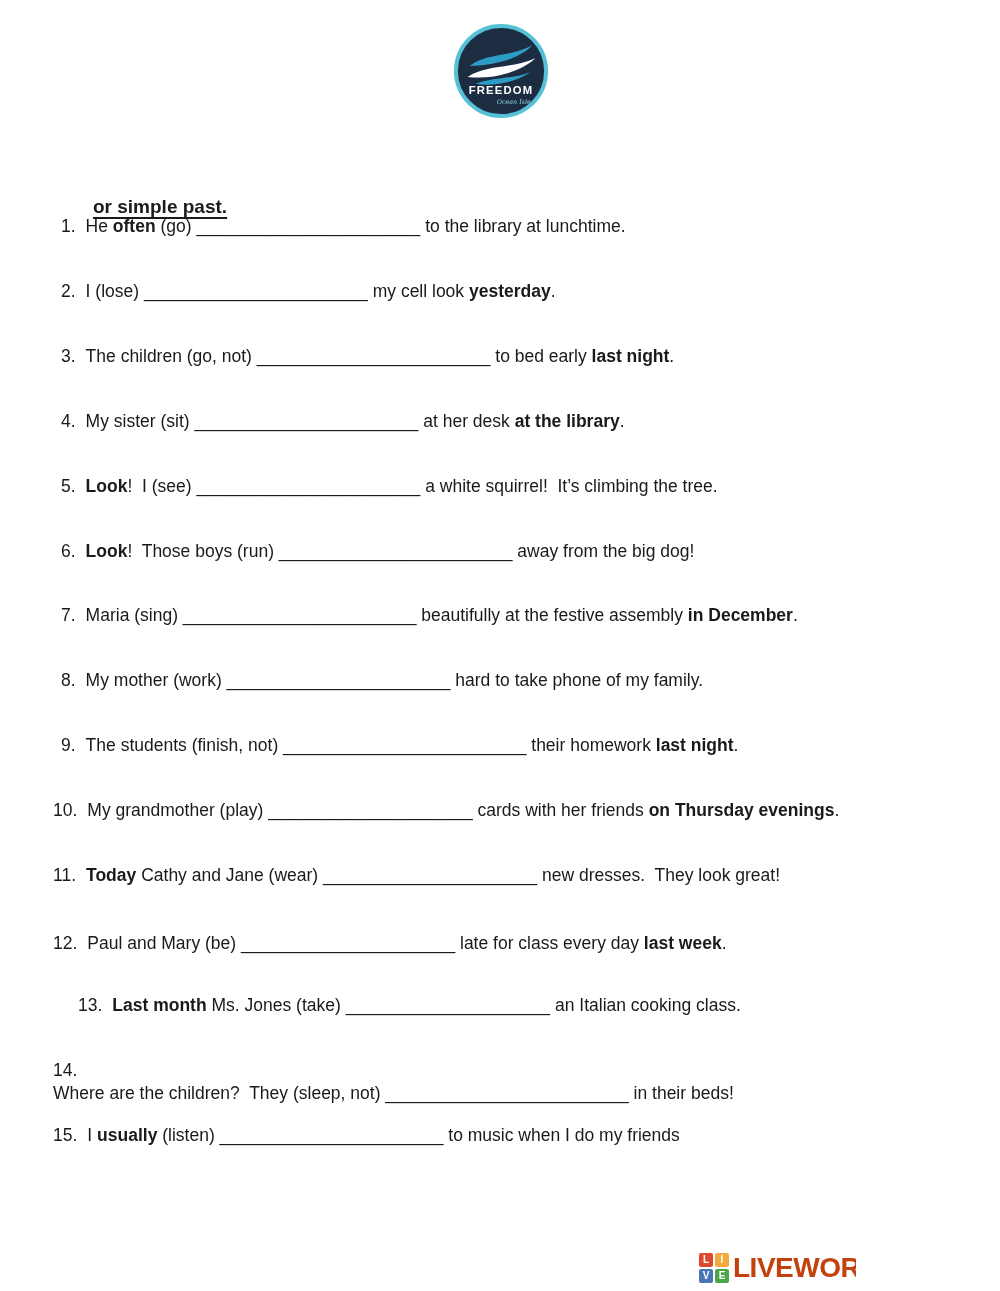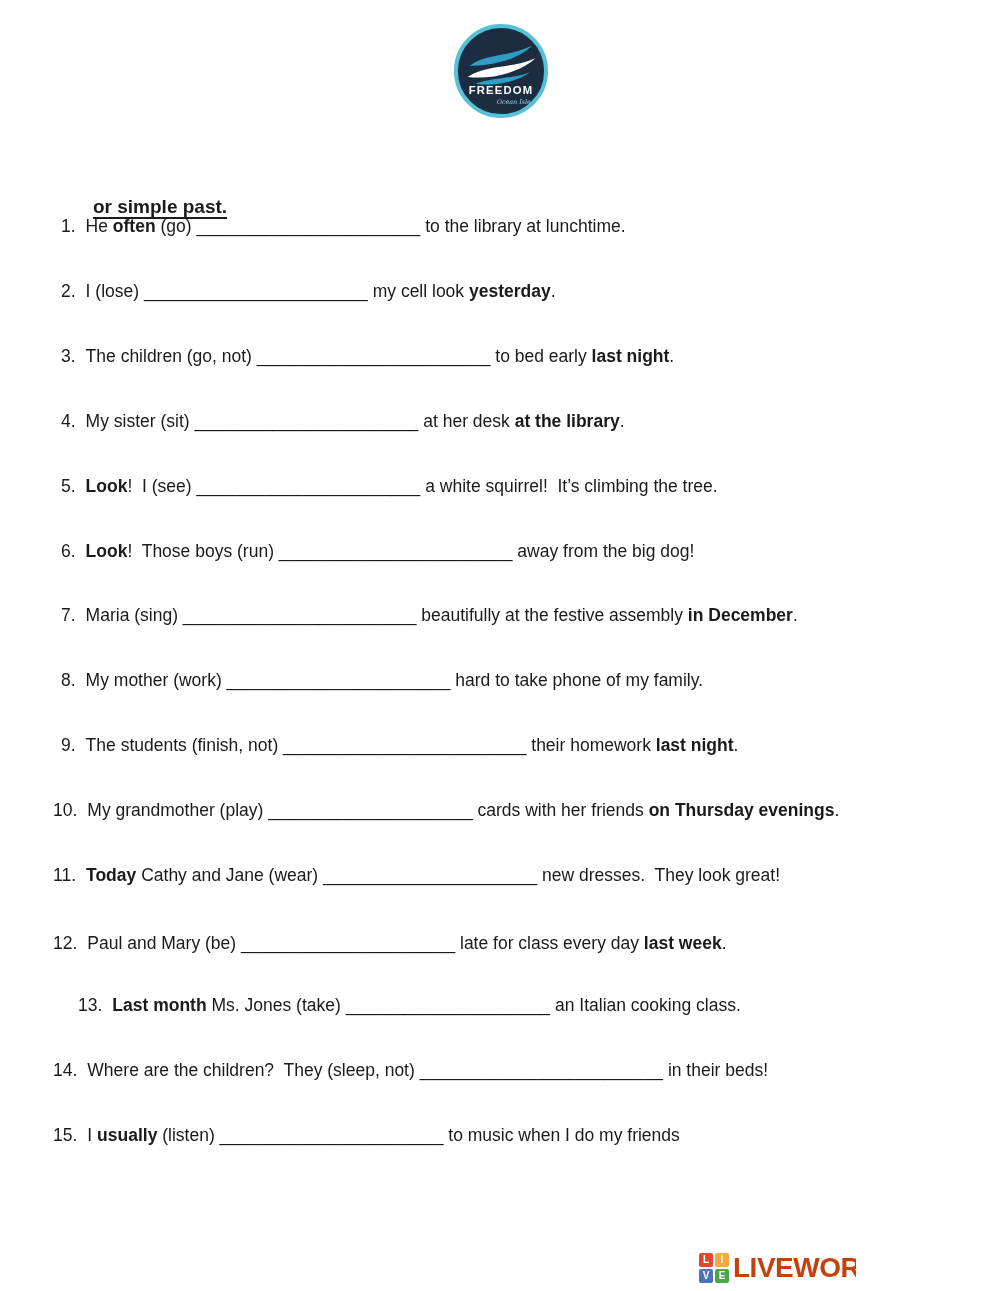--- a/index.html
+++ b/index.html
@@ -56,21 +56,21 @@
       <div class="item pad" style="top: 410px;"><span class="num">4.</span><span><span>My sister (sit) </span><span class="blank">_______________________</span><span> at her desk </span><b>at the library</b><span>.</span></span></div>
       <div class="item pad" style="top: 475px;"><span class="num">5.</span><span><b>Look</b><span>!  I (see) </span><span class="blank">_______________________</span><span> a white squirrel!  It’s climbing the tree.</span></span></div>
       <div class="item pad" style="top: 540px;"><span class="num">6.</span><span><b>Look</b><span>!  Those boys (run) </span><span class="blank">________________________</span><span> away from the big dog!</span></span></div>
       <div class="item pad" style="top: 604px;"><span class="num">7.</span><span><span>Maria (sing) </span><span class="blank">________________________</span><span> beautifully at the festive assembly </span><b>in December</b><span>.</span></span></div>
       <div class="item pad" style="top: 669px;"><span class="num">8.</span><span><span>My mother (work) </span><span class="blank">_______________________</span><span> hard to take phone of my family.</span></span></div>
       <div class="item pad" style="top: 734px;"><span class="num">9.</span><span><span>The students (finish, not) </span><span class="blank">_________________________</span><span> their homework </span><b>last night</b><span>.</span></span></div>
       <div class="item" style="top: 799px;"><span class="num">10.</span><span><span>My grandmother (play) </span><span class="blank">_____________________</span><span> cards with her friends </span><b>on Thursday evenings</b><span>.</span></span></div>
       <div class="item" style="top: 864px;"><span class="num">11.</span><span><b>Today</b><span> Cathy and Jane (wear) </span><span class="blank">______________________</span><span> new dresses.  They look great!</span></span></div>
       <div class="item" style="top: 884px; margin-top: 48px;"><span class="num">12.</span><span><span>Paul and Mary (be) </span><span class="blank">______________________</span><span> late for class every day </span><b>last week</b><span>.</span></span></div>
       <div class="item" style="top: 994px; margin-left: 25px;"><span class="num">13.</span><span><b>Last month</b><span> Ms. Jones (take) </span><span class="blank">_____________________</span><span> an Italian cooking class.</span></span></div>
-      <div class="item" style="top: 1059px;"><span class="num">14.</span><span><span>Where are the children?  They (sleep, not) </span><span class="blank">_________________________</span><span> in their beds!</span></span></div>
+      <div class="item" style="top: 1059px; flex-direction: column;"><span class="num">14.</span><span><span>Where are the children?  They (sleep, not) </span><span class="blank">_________________________</span><span> in their beds!</span></span></div>
       <div class="item" style="top: 1124px;"><span class="num">15.</span><span><span>I </span><b>usually</b><span> (listen) </span><span class="blank">_______________________</span><span> to music when I do my friends</span></span></div>
     </div>
 
   <div class="footer">
     <div class="lwgrid" id="lwgrid">
         <div class="lwblock" style="background: rgb(224, 73, 47);">L</div>
         <div class="lwblock" style="background: rgb(243, 169, 60);">I</div>
         <div class="lwblock" style="background: rgb(74, 118, 184);">V</div>
         <div class="lwblock" style="background: rgb(74, 166, 71);">E</div>
       </div>

